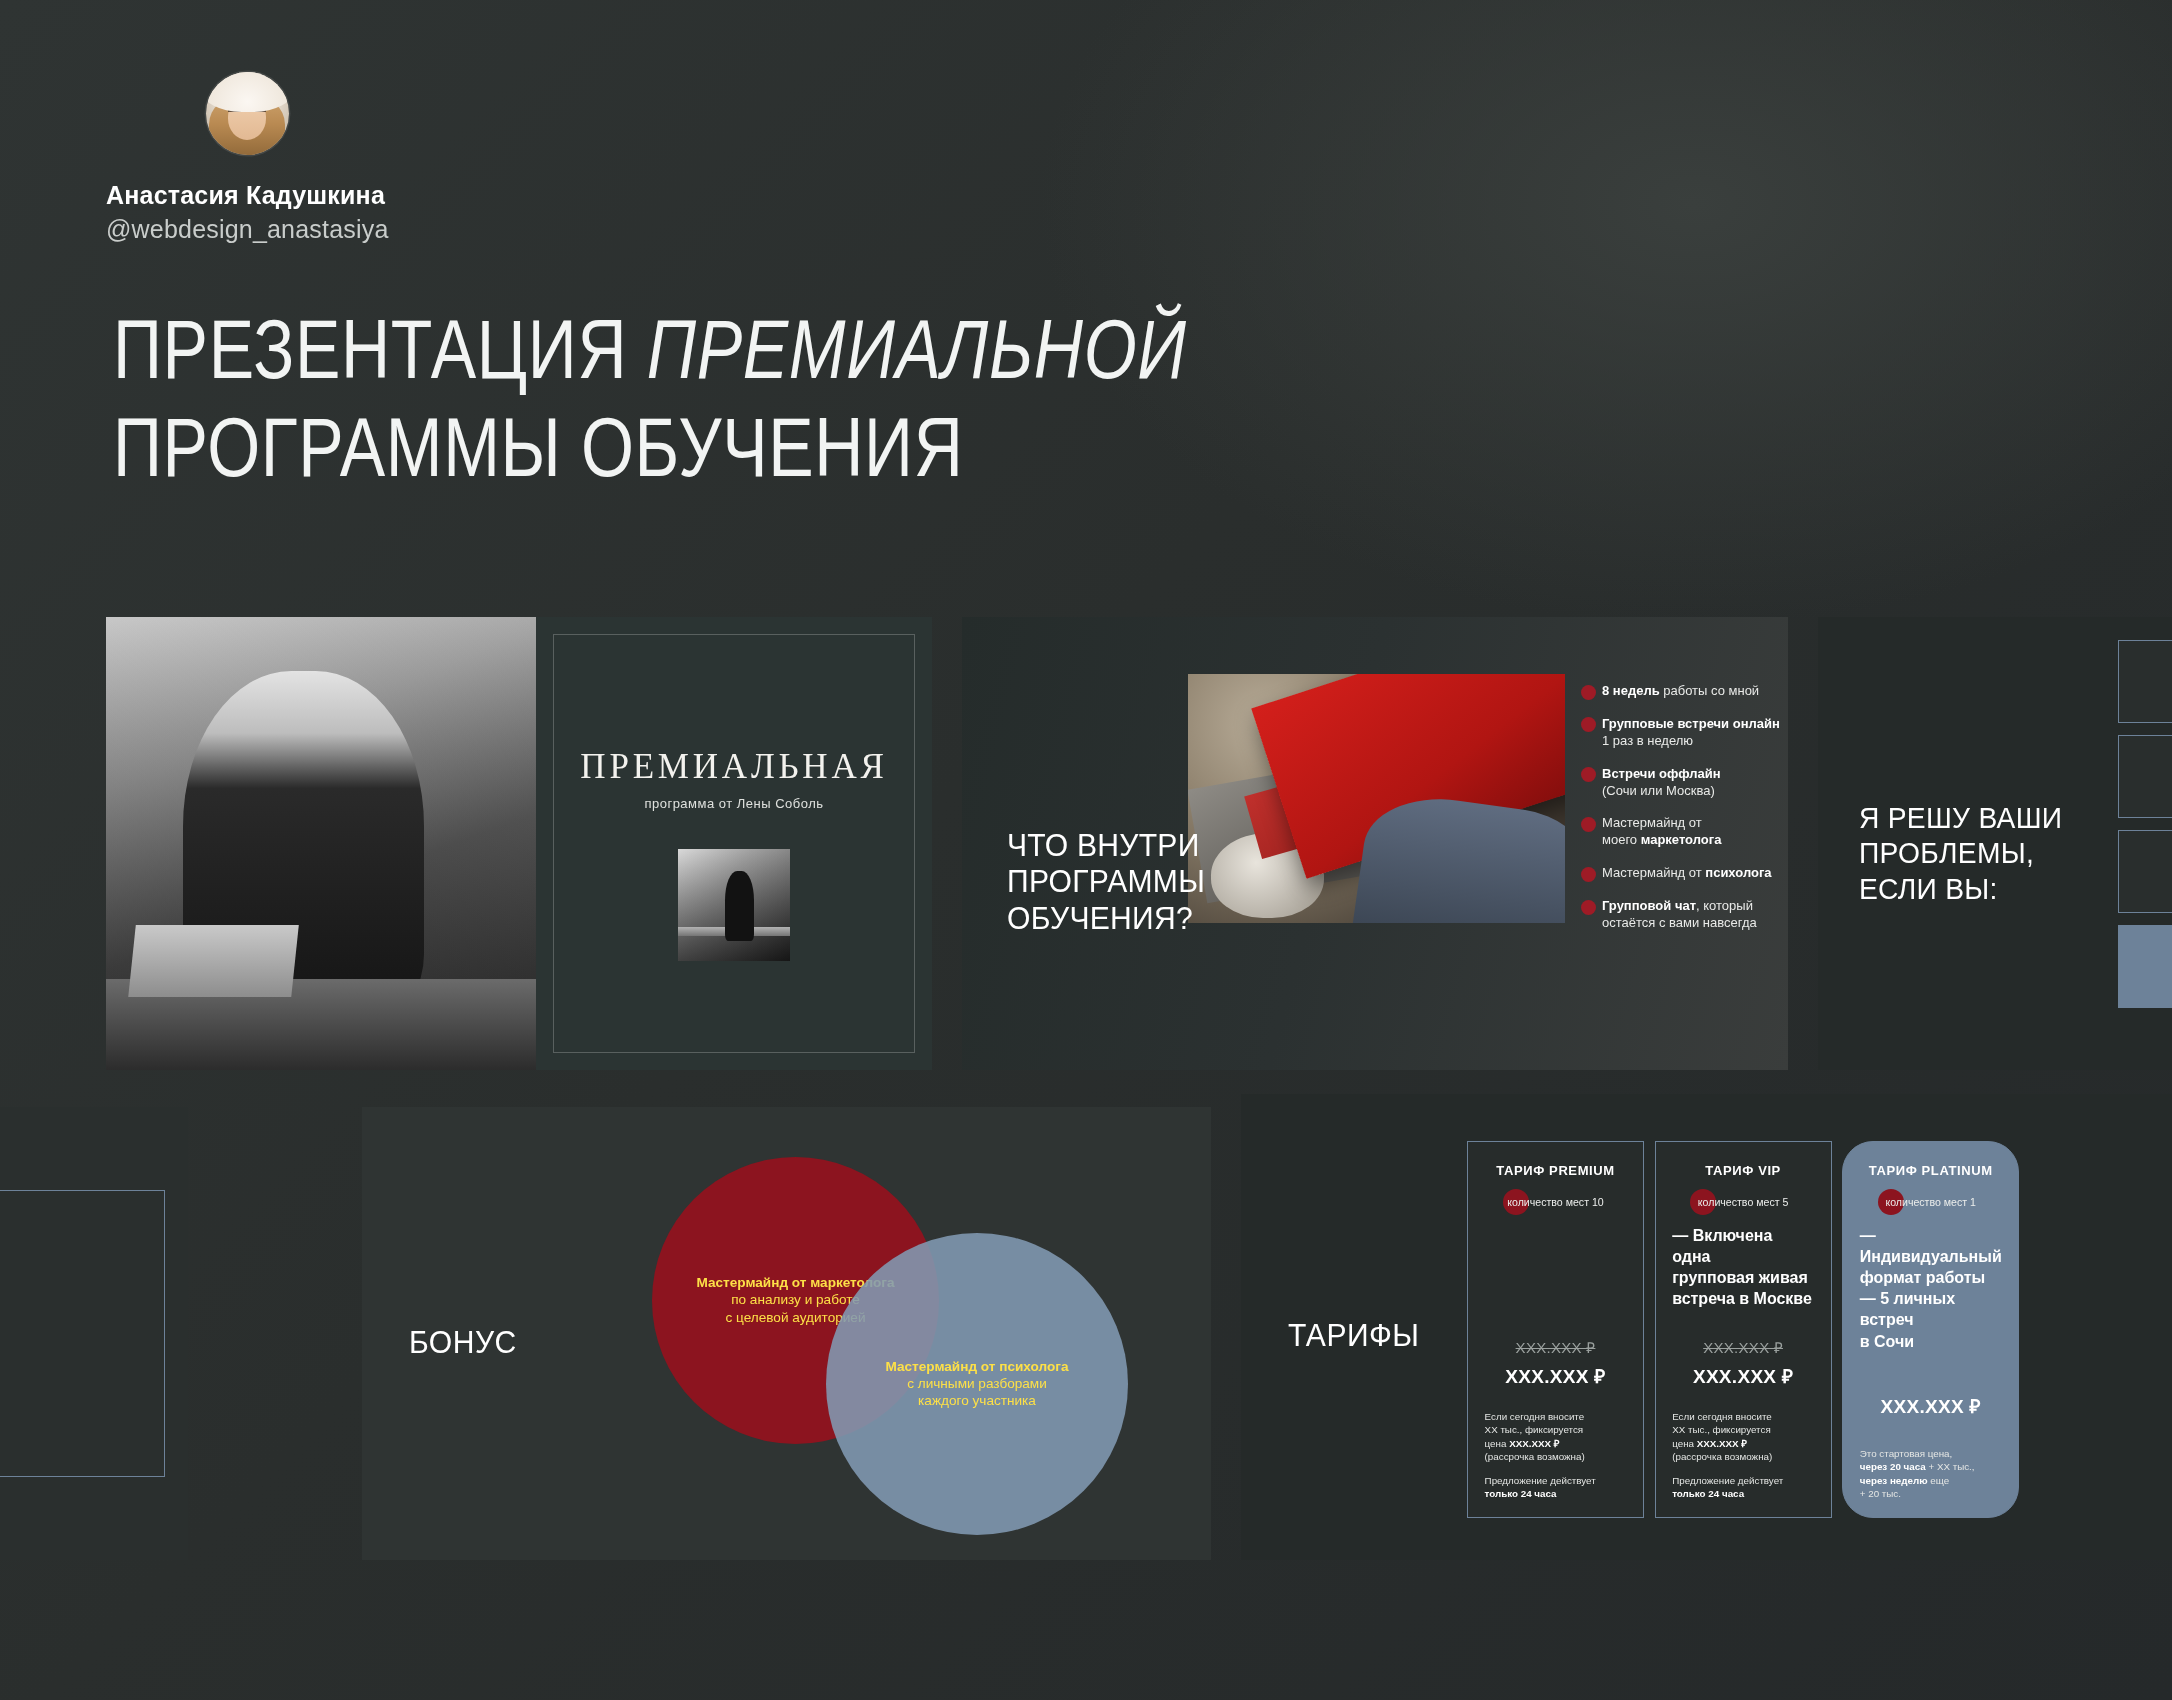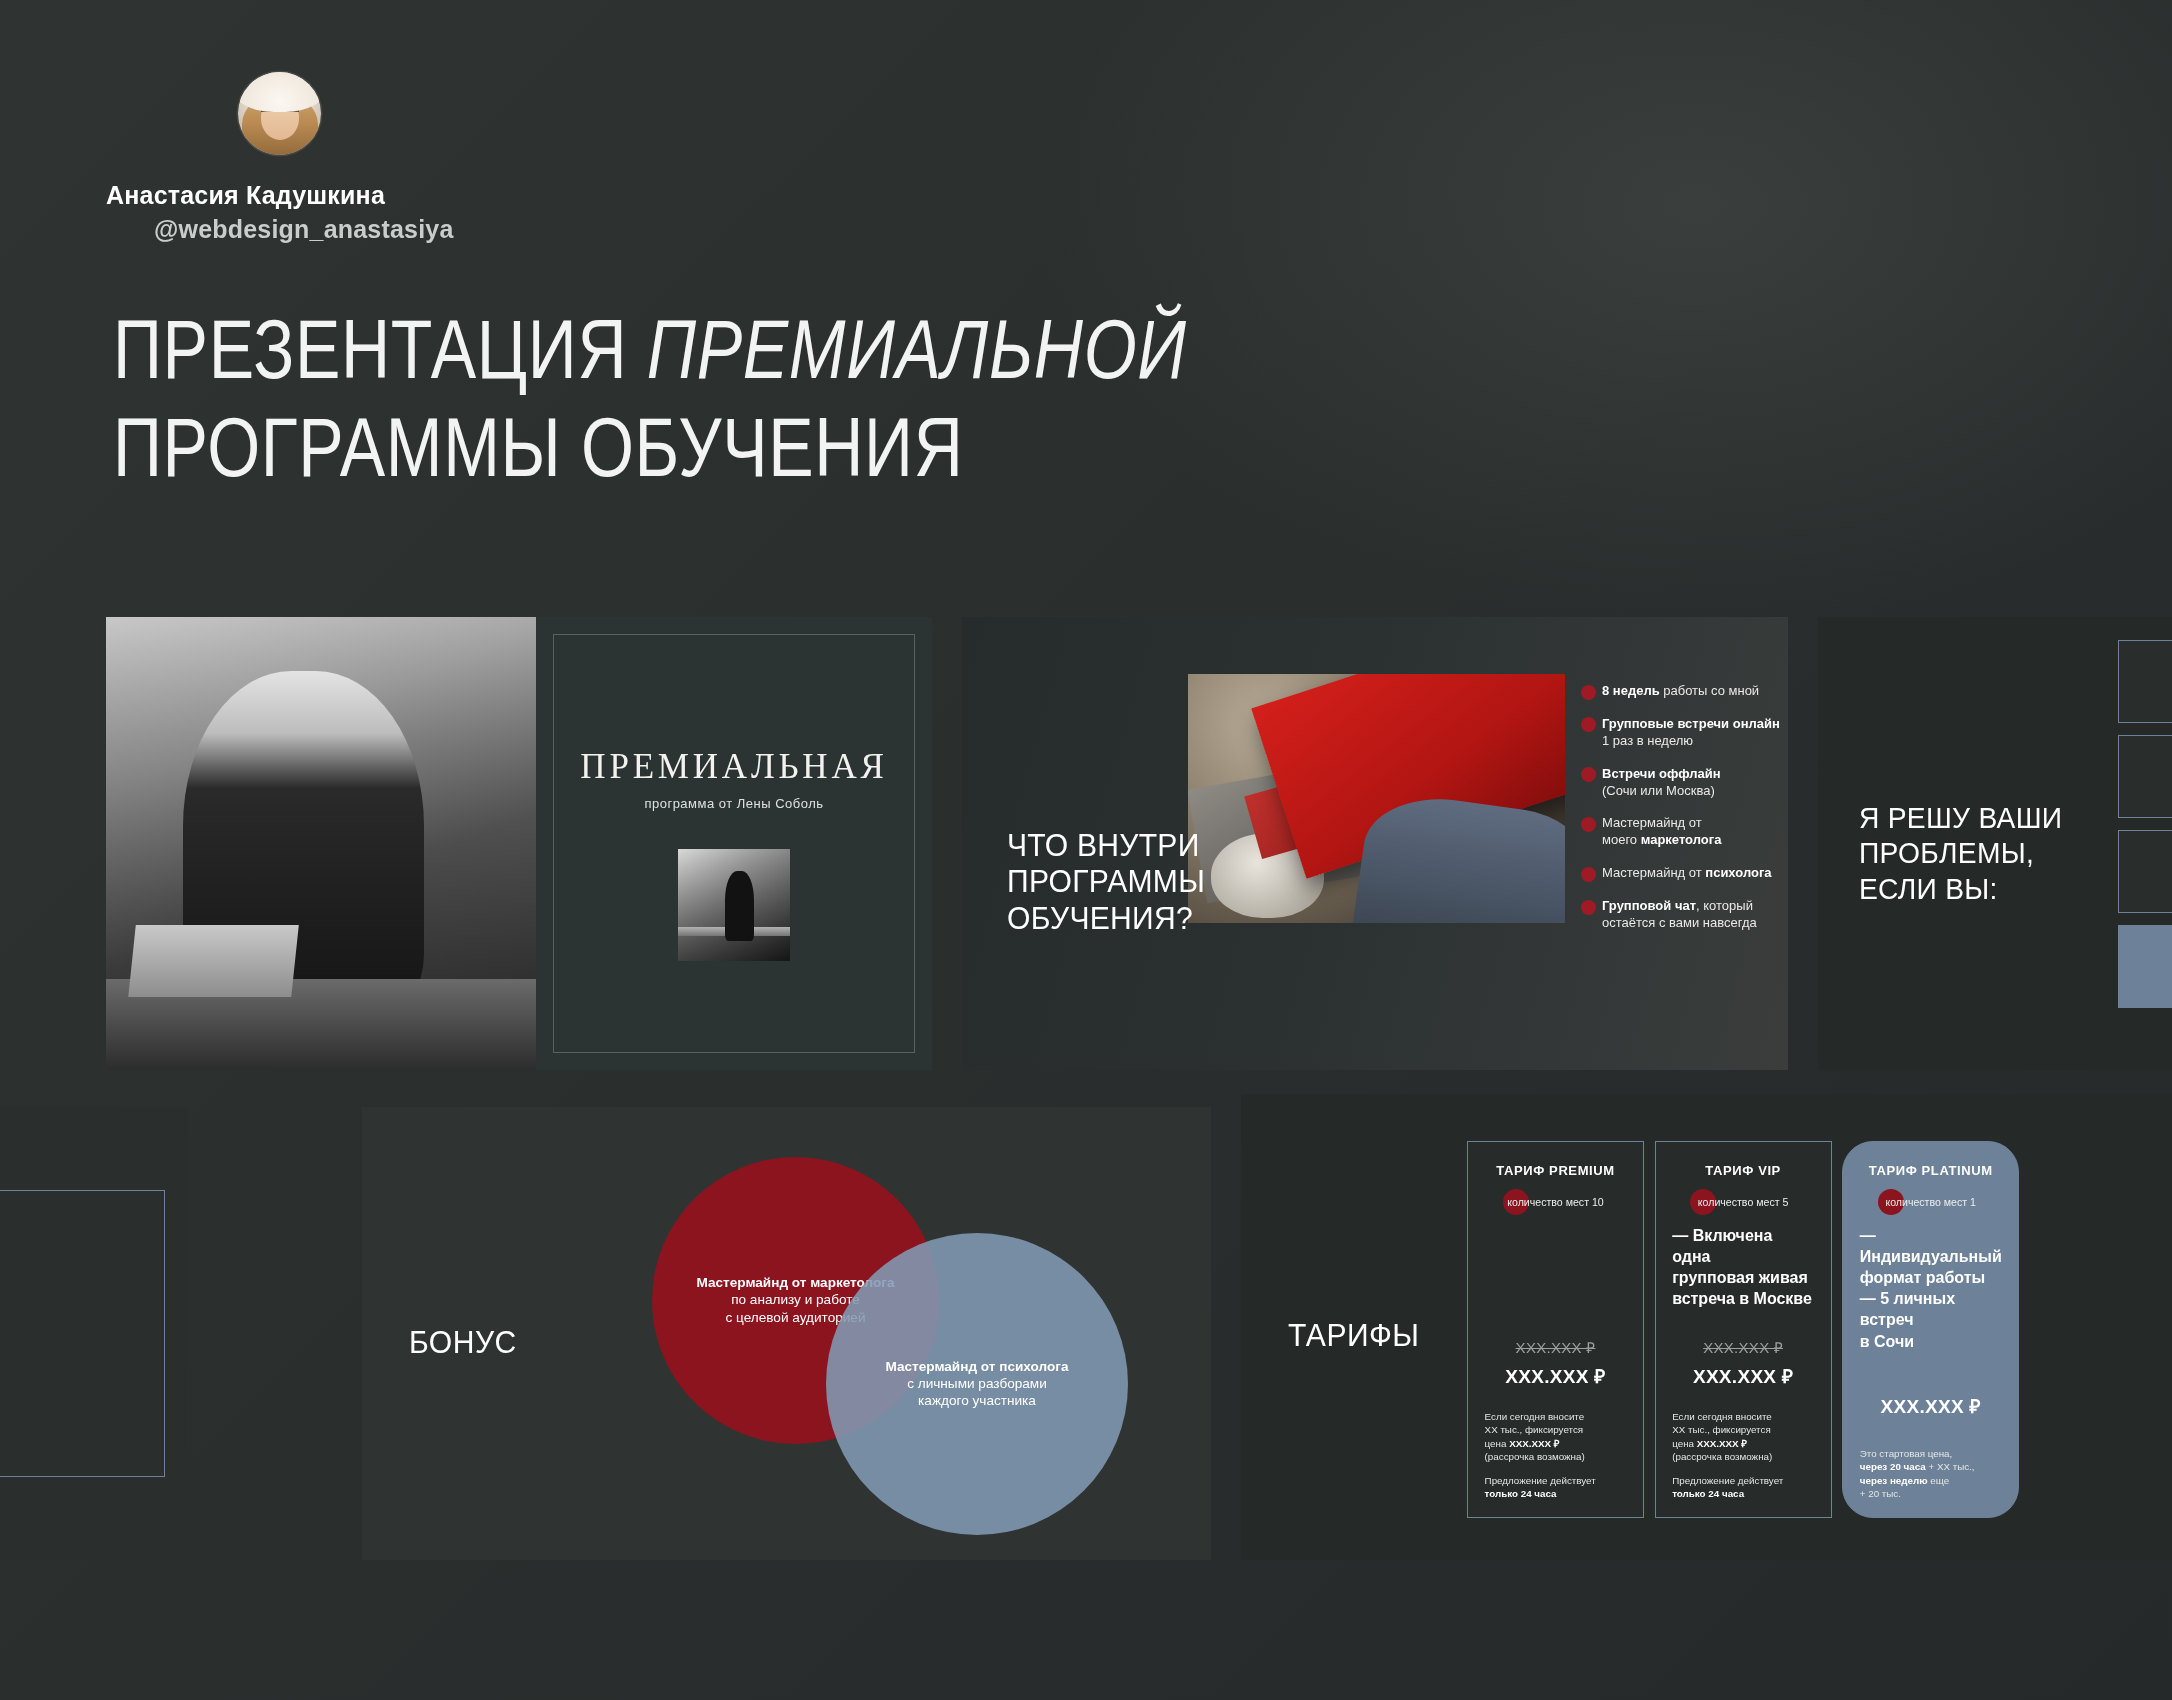--- a/index.html
+++ b/index.html
@@ -34,21 +34,21 @@
     border-radius: 50% 50% 44% 44%; }
   .avatar .hair { position:absolute; left:4%; top:26%; width:92%; height:80%;
     background: linear-gradient(180deg,#cfa46e 0%, #b98a52 45%, #8d6637 100%);
     border-radius: 46% 46% 36% 36%; }
   .avatar .face { position:absolute; left:27%; top:30%; width:46%; height:52%;
     background: linear-gradient(180deg,#f0cfae 0%, #e2b993 100%); border-radius: 46% 46% 50% 50%; }
   .avatar .glasses { position:absolute; left:27%; top:46%; width:46%; height:10%;
     border-top: 2.3px solid rgba(60,45,35,.75); }
   .hdr-txt { display: flex; flex-direction: column; gap: 4.5px; }
   .hdr-name { font-size: 25px; font-weight: 700; color: #ffffff; letter-spacing: 0.2px; }
-  .hdr-handle { font-size: 25px; font-weight: 700; color: #c9cdcb; letter-spacing: 0.2px; margin-left: 48px; }
+  .hdr-handle { font-size: 25px; font-weight: 400; color: #c9cdcb; letter-spacing: 0.2px; }
 
   
   .title {
     position: absolute; left: 113px; top: 309px;
     color: #f2f4f3; line-height: .98;
     font-size: 83px; font-weight: 300;
     font-stretch: condensed;
     letter-spacing: 0.8px;
     transform: scaleX(.82); transform-origin: left top;
   }
@@ -172,21 +172,21 @@
   .venn-a {
     position: absolute; left: 64px; top: 33px; width: 287px; height: 287px;
     border-radius: 50%; background: #8c141f;
     display: flex; align-items: center; justify-content: center; text-align: center;
   }
   .venn-b {
     position: absolute; left: 238px; top: 109px; width: 302px; height: 302px;
     border-radius: 50%; background: rgba(130,154,179,.88);
     display: flex; align-items: center; justify-content: center; text-align: center;
   }
-  .venn-tx { font-size: 13.6px; line-height: 1.28; color: #ffffff; padding: 0 21px; }
+  .venn-tx { font-size: 13.6px; line-height: 1.28; color: #fde047; padding: 0 21px; }
   .venn-tx b { font-weight: 700; }
 
   
   .s6 { left: 1241px; top: 1094px; width: 932px; height: 466px; background: #252a29; }
   .s6-h { position: absolute; left: 47px; top: 223px; font-size: 32px; font-weight: 300;
     color: #ffffff; letter-spacing: 0.5px; transform: scaleX(.94); transform-origin: left top; }
   .tariffs { position: absolute; left: 226px; top: 47px; display: flex; gap: 10.6px; }
   .tariff {
     width: 177px; height: 377px; border: 1.5px solid #6d8299;
     padding: 21px 16.6px 16.6px; display: flex; flex-direction: column; position: relative;

